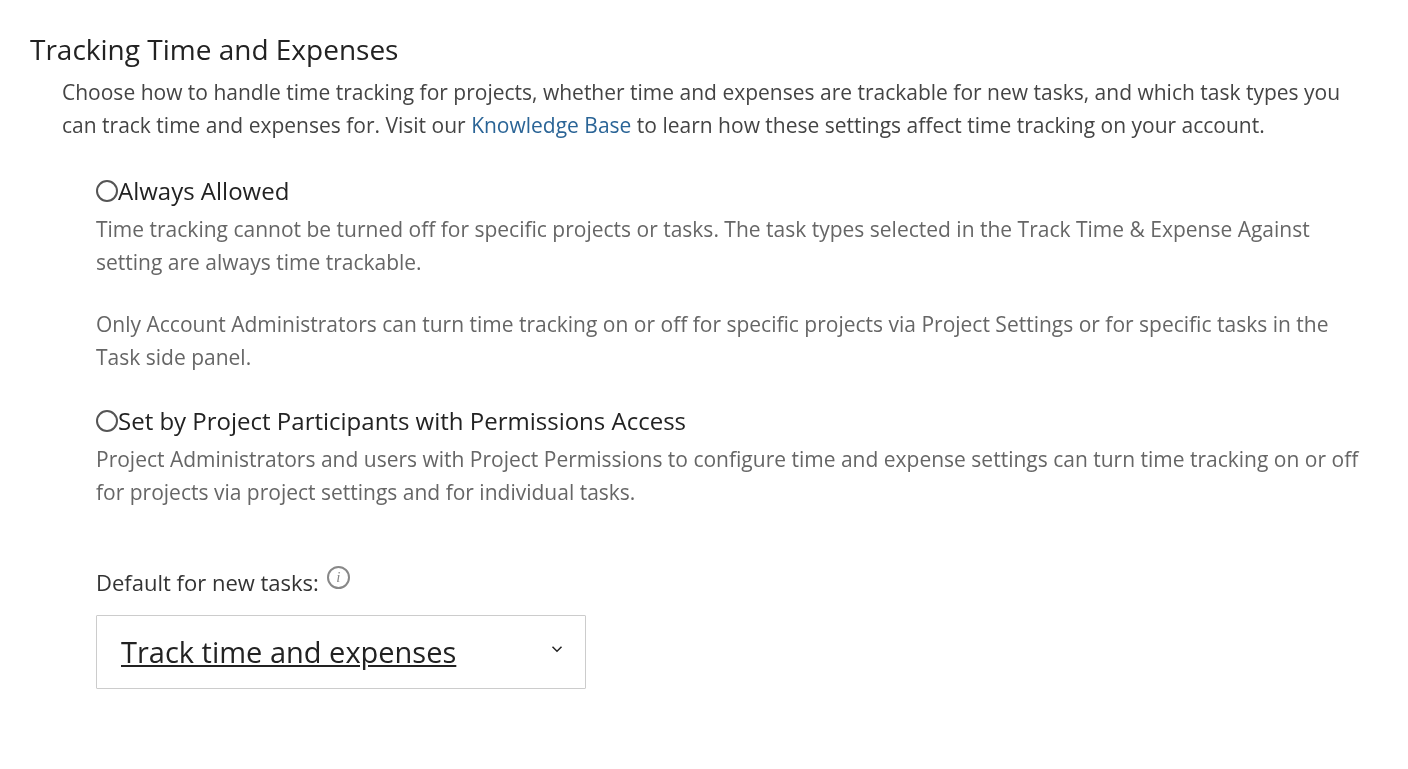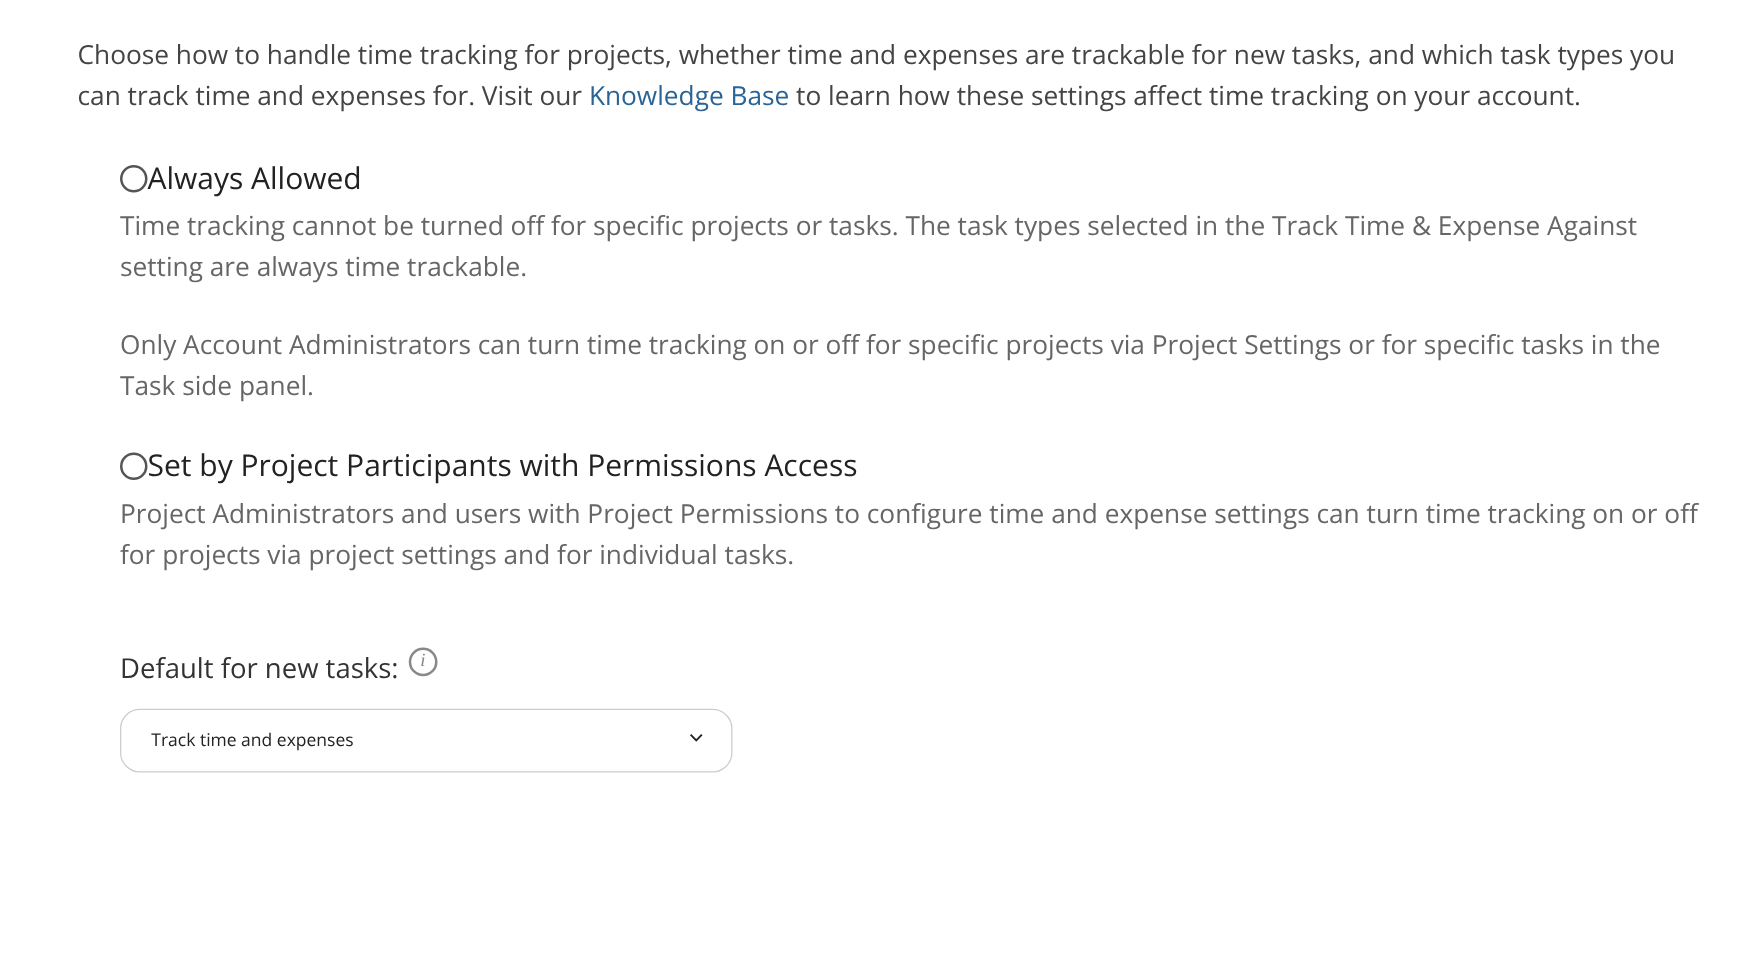--- a/index.html
+++ b/index.html
@@ -107,49 +107,51 @@
       flex-shrink: 0;
     }
     .select-wrap {
       margin-top: 16px;
       position: relative;
       width: 490px;
     }
     .select {
       width: 100%;
       border: 1px solid #ccc;
-      border-radius: 16px;
+      border-radius: 1px;
       padding: 14px 44px 14px 24px;
-      font-size: 14px;
+      font-size: 29px;
       color: #222;
       background: #fff;
       cursor: pointer;
       display: flex;
       align-items: center;
       justify-content: space-between;
+      text-decoration: underline;
     }
     .chevron {
       position: absolute;
       right: 20px;
       top: 50%;
       transform: translateY(-50%);
       pointer-events: none;
     }
     .chevron svg {
       width: 18px;
       height: 18px;
       stroke: #222;
       stroke-width: 2;
       fill: none;
     }
   </style>
 </head>
 <body>
 
 <div>
+  <h2 class="section-title">Tracking Time and Expenses</h2>
   <p class="section-desc">
     <span>Choose how to handle time tracking for projects, whether time and expenses are trackable for new tasks, and which task types you can track time and expenses for. Visit our </span><a href="#">Knowledge Base</a><span> to learn how these settings affect time tracking on your account.</span>
   </p>
 
   <div class="options">
 
     <div class="option-block">
       <div class="option-label-row">
         <span class="radio"></span>
         <span class="option-title">Always Allowed</span>

